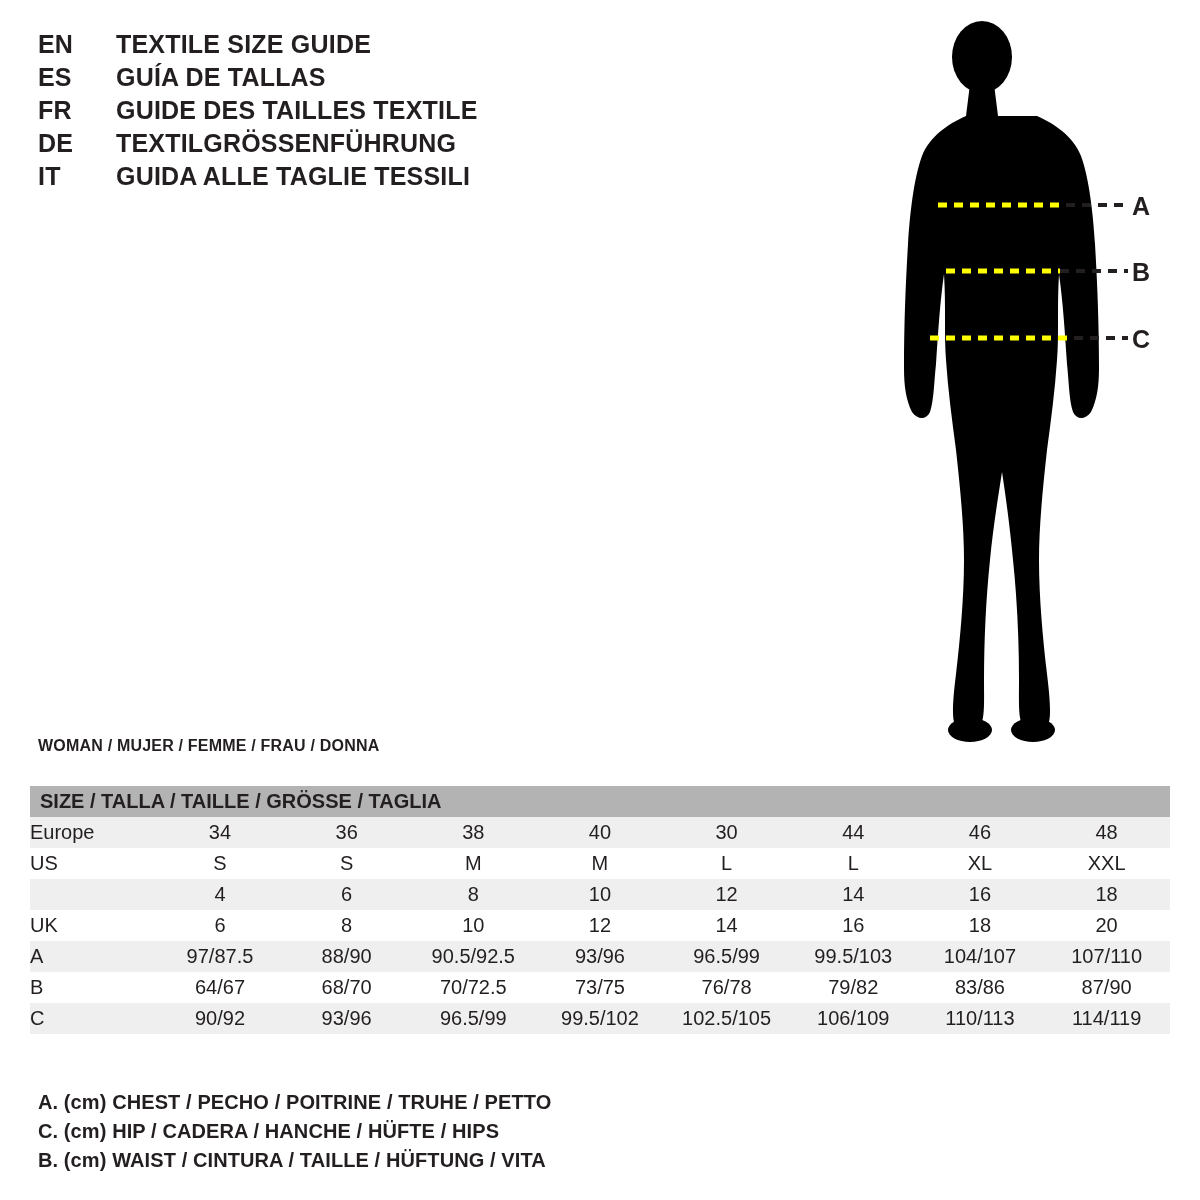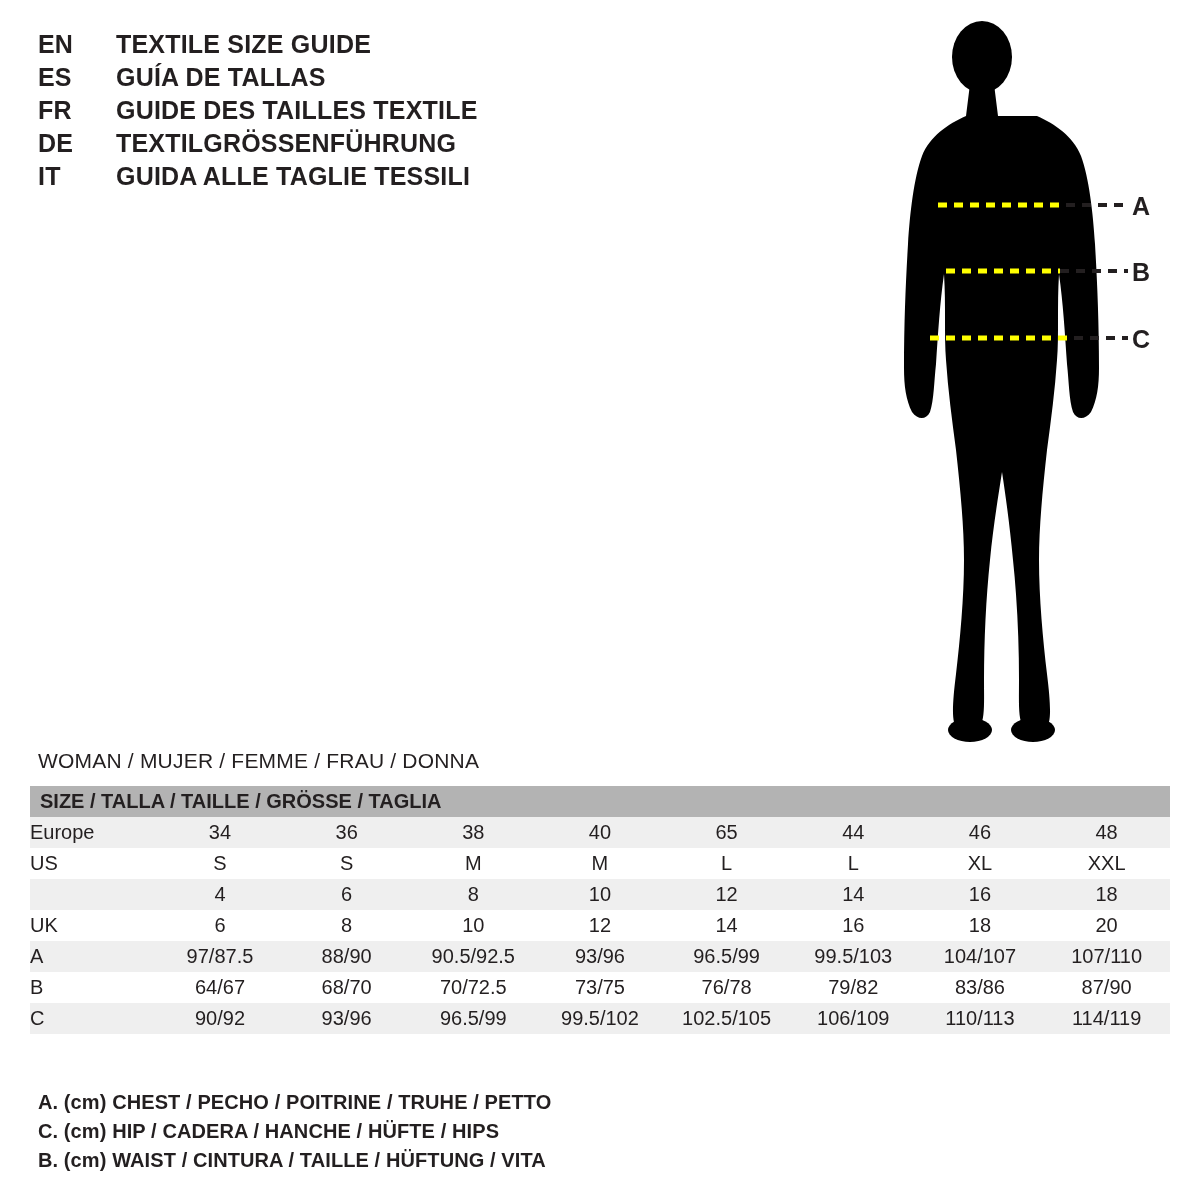--- a/index.html
+++ b/index.html
@@ -54,24 +54,23 @@
     font-weight: bold;
     color: #231f20;
     left: 272px;
   }
 
   
   #gender-heading {
     position: absolute;
     left: 38px;
     top: 737px;
-    font-size: 21px;
-    font-weight: normal;
+    font-size: 16px;
+    font-weight: bold;
     letter-spacing: 0.2px;
-    margin-top: 12px;
   }
 
   
   #size-table {
     position: absolute;
     left: 30px;
     top: 786px;
     width: 1140px;
     border-collapse: collapse;
     font-size: 20px;
@@ -209,21 +208,21 @@
       <th colspan="9">SIZE / TALLA / TAILLE / GRÖSSE / TAGLIA</th>
     </tr>
   </thead>
   <tbody id="size-table-body">
       <tr class="odd">
         <td class="rowlabel">Europe</td>
         <td>34</td>
         <td>36</td>
         <td>38</td>
         <td>40</td>
-        <td>65</td>
+        <td>30</td>
         <td>44</td>
         <td>46</td>
         <td>48</td>
       </tr>
       <tr class="even">
         <td class="rowlabel">US</td>
         <td>S</td>
         <td>S</td>
         <td>M</td>
         <td>M</td>

